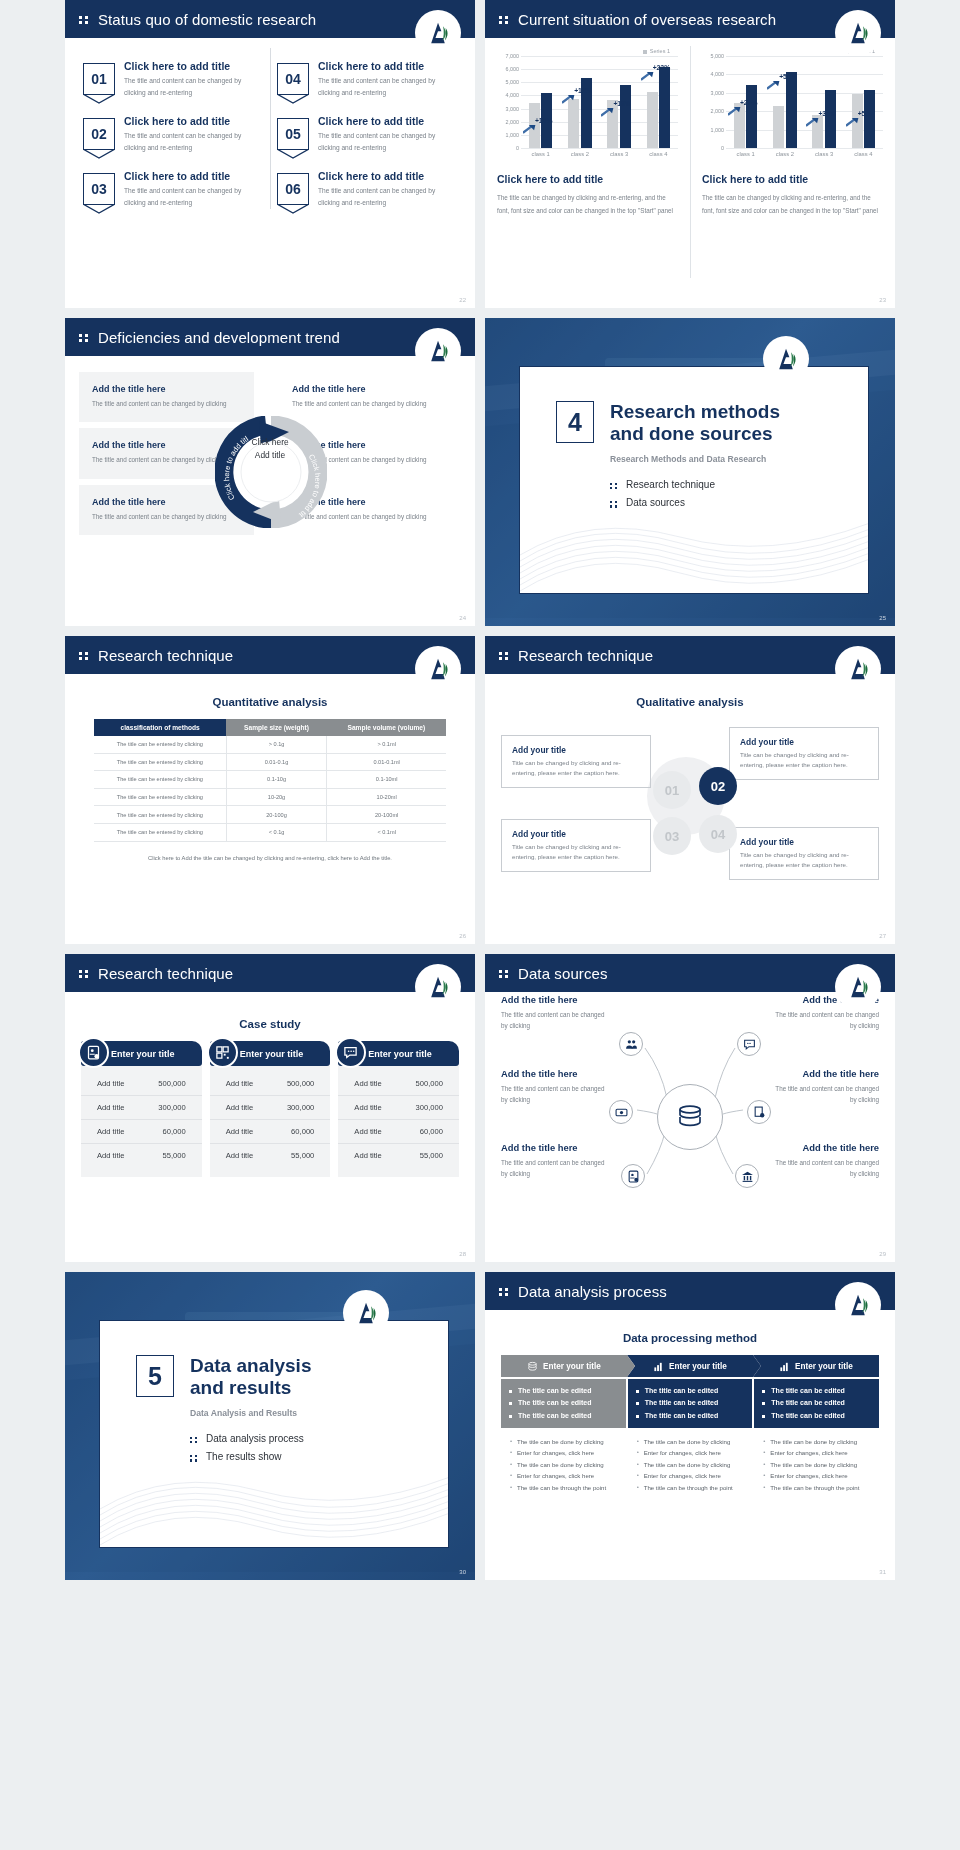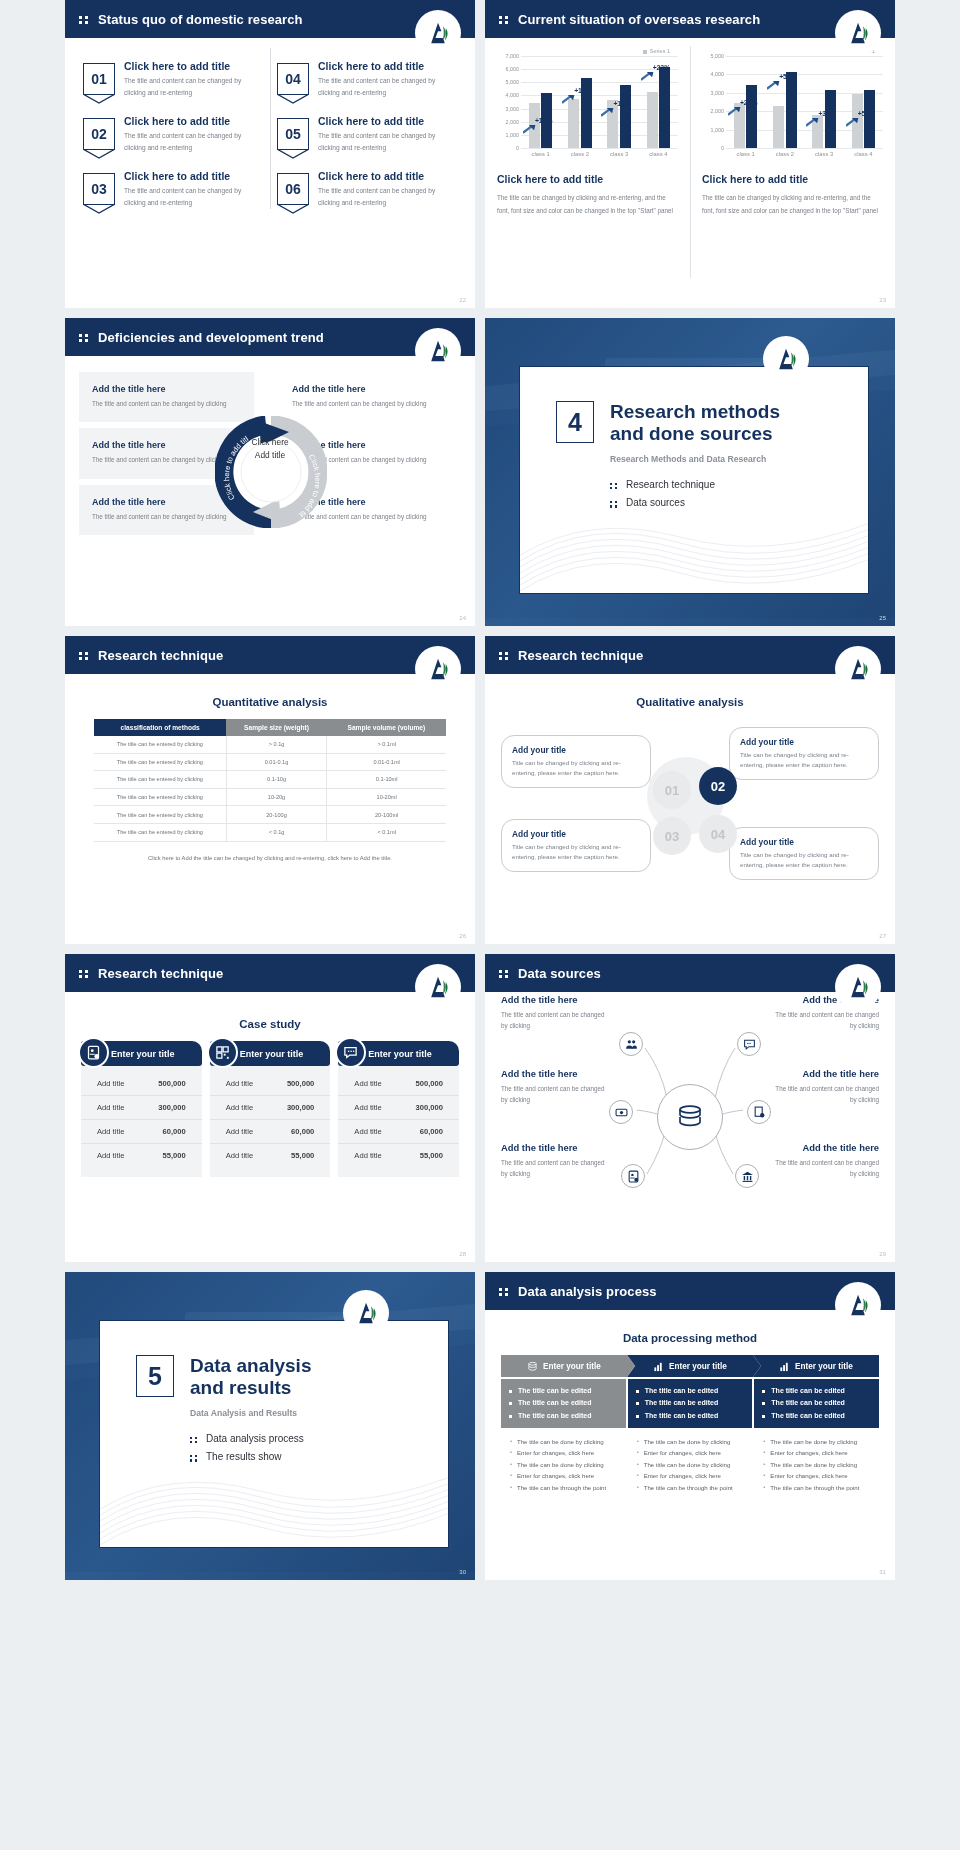--- a/index.html
+++ b/index.html
@@ -11,21 +11,21 @@
   }
   .deck { display: grid; grid-template-columns: 410px 410px; gap: 10px 10px;
           padding: 0px 0px; justify-content: center; align-content: start; }
   .slide { width: 410px; height: 308px; background: #fff; position: relative;
            overflow: hidden; }
   .hdr { height: 38px; background: #15325e; display: flex; align-items: center;
          padding-left: 14px; color: #fff; }
   .hdr .dots { display: inline-block; width: 12px; margin-right: 7px; }
   .hdr .dots i { display: block; width: 3px; height: 3px; background: #fff;
                  margin: 2px 0 0 0; box-shadow: 6px 0 0 #fff; }
-  .hdr h2 { font-size: 13px; font-weight: bold; letter-spacing: .1px; text-align: right; }
+  .hdr h2 { font-size: 15px; font-weight: normal; letter-spacing: .1px; text-align: right; }
   .badge { position: absolute; right: 14px; top: 10px; width: 46px; height: 46px;
            border-radius: 50%; background: #fff; z-index: 5;
            display: flex; align-items: center; justify-content: center; }
   .badge svg { width: 34px; height: 34px; }
   .pg { position: absolute; right: 9px; bottom: 5px; font-size: 6px; color: #b9bfc6; }
 
   
   .s1-body { padding: 22px 18px 0 18px; display: grid;
              grid-template-columns: 1fr 1fr; gap: 0 14px; position: relative; }
   .s1-body::after { content:""; position:absolute; left:50%; top:10px; bottom:16px;
@@ -115,21 +115,21 @@
   table.qt th.h2 { background: #898d90; }
   table.qt td { font-size: 5.6px; color: #6e757c; text-align: center;
                 padding: 5.3px 2px; border-bottom: 1px solid #e3e6e9;
                 border-right: 1px solid #e3e6e9; }
   table.qt td:last-child { border-right: 0; }
   .qt-note { font-size: 5.8px; color: #6e757c; text-align: center; margin-top: 13px;
              padding: 0 14px; }
 
   
   .s6-grid { position: relative; height: 175px; margin: 6px 16px 0 16px; }
-  .qbox { position: absolute; width: 150px; border: 1px solid #c8ccd1; border-radius: 13px;
+  .qbox { position: absolute; width: 150px; border: 1px solid #c8ccd1; border-radius: 0;
           padding: 9px 10px; }
   .qb-t { font-size: 8.4px; font-weight: bold; color: #15325e; margin-bottom: 3px; }
   .qb-d { font-size: 6.2px; color: #7b828a; line-height: 1.65; }
   .circ { position: absolute; width: 38px; height: 38px; border-radius: 50%;
           display: flex; align-items: center; justify-content: center;
           font-size: 13px; font-weight: bold; }
   .circ.gray { background: #e8eaec; color: #c2c6ca; }
   .circ.navy { background: #15325e; color: #fff; }
   .blob { position: absolute; left: 146px; top: 38px; width: 78px; height: 78px;
           border-radius: 50%; background: #eff0f2; }
@@ -140,21 +140,21 @@
   .cs-head { background: #15325e; color: #fff; height: 25px; border-radius: 3px 10px 3px 3px;
              display: flex; align-items: center; padding-left: 30px; position: relative;
              font-size: 9px; font-weight: bold; }
   .cs-ico { position: absolute; left: -3px; top: -4px; width: 31px; height: 31px;
             border-radius: 50%; background: #15325e; border: 2.5px solid #fff;
             display:flex; align-items:center; justify-content:center; }
   .cs-body { background: #f2f3f4; padding: 6px 0 10px 0; }
   .cs-line { display: flex; justify-content: space-between; padding: 7px 16px 7px 16px;
              font-size: 7.6px; color: #3a3f45; border-bottom: 1px solid #e0e2e5; }
   .cs-line:last-child { border-bottom: 0; }
-  .cs-line b { font-weight: bold; }
+  .cs-line b { font-weight: normal; }
 
   
   .ds-wrap { position: relative; height: 250px; padding: 16px 16px 0 16px; }
   .ds-t { font-size: 9.4px; font-weight: bold; color: #15325e; margin-bottom: 4px; }
   .ds-d { font-size: 6.3px; color: #7b828a; line-height: 1.8; }
   .ds-l { position: absolute; width: 108px; }
   .ds-r { position: absolute; width: 108px; text-align: right; }
   .hub { position: absolute; left: 50%; top: 92px; transform: translateX(-50%);
          width: 66px; height: 66px; border-radius: 50%; border: 1px solid #aab0b7;
          background: #fff; display: flex; align-items: center; justify-content: center; }

